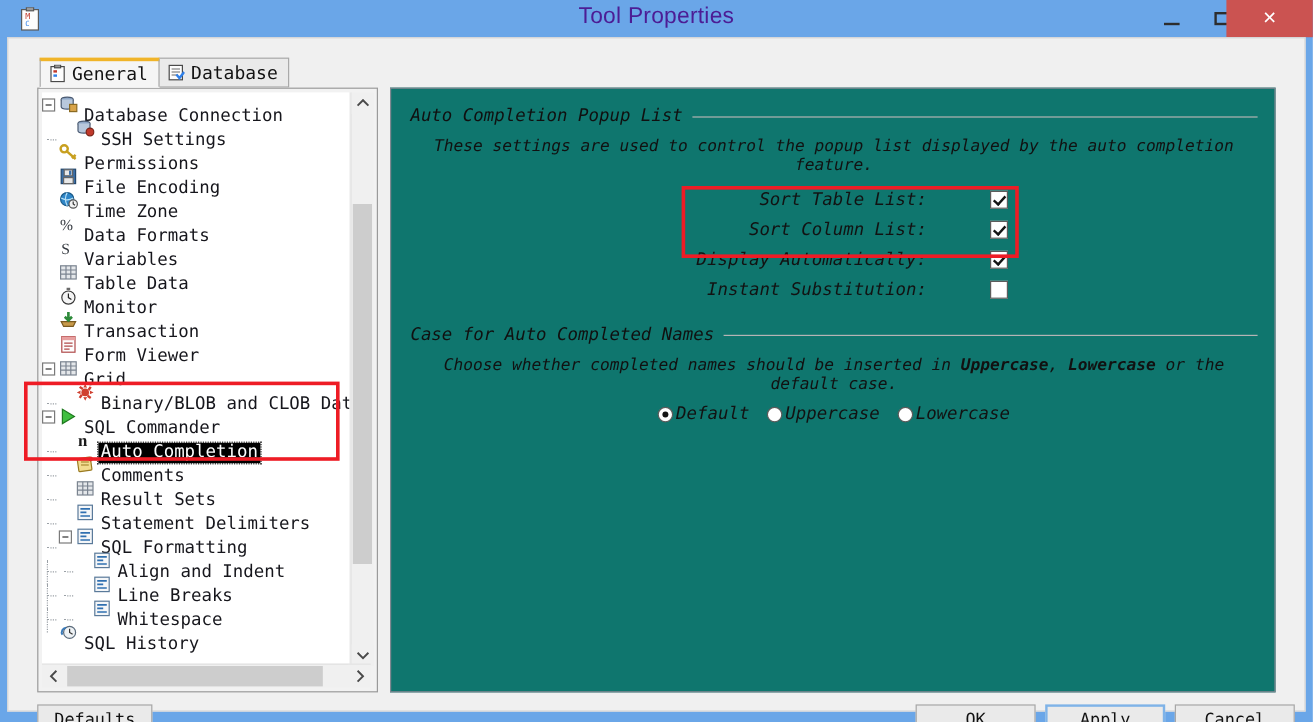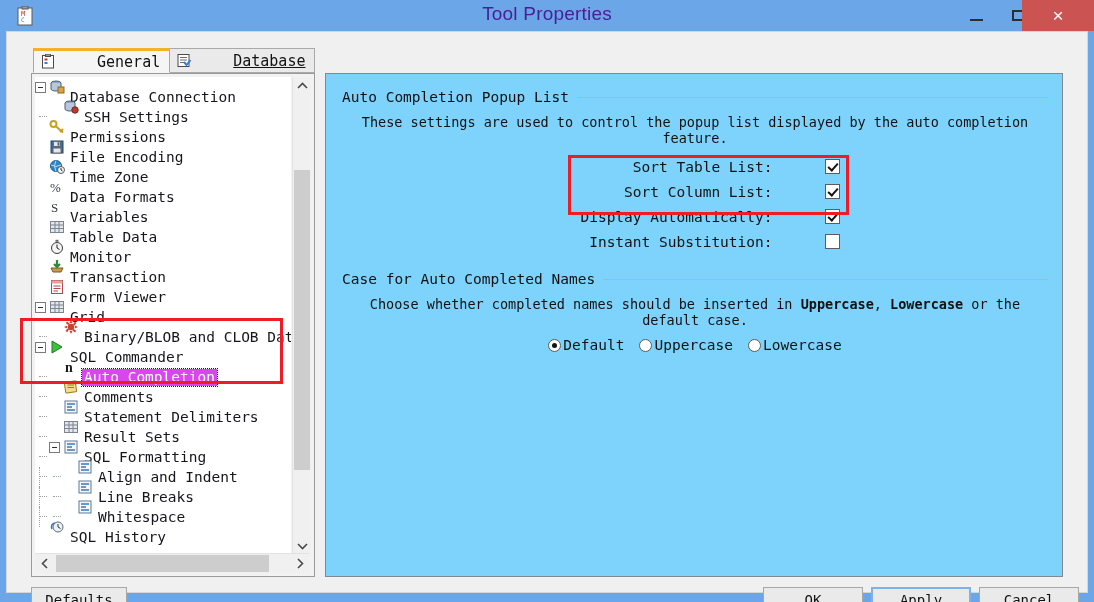--- a/index.html
+++ b/index.html
@@ -98,30 +98,29 @@
     box-sizing: border-box;
     display: flex;
     align-items: center;
     padding: 0 9px 0 7px;
     font-size: 15px;
     color: #121212;
     border: 1px solid #a9a9a9;
     background: #eaeaea;
     cursor: default;
     white-space: nowrap;
-    gap: 37px;
   }
   .tab.active {
     background: #f5f5f5;
     border-bottom-color: #f5f5f5;
     border-top: 3px solid #f0b429;
     padding-top: 0;
     z-index: 3;
   }
-  .tab + .tab { margin-left: -1px; text-decoration: underline; }
+  .tab + .tab { margin-left: -1px; }
   .tab .tab-icon { margin-right: 5px; display: flex; align-items: center; }
 
   
   #tree-panel {
     position: absolute;
     left: 24px; top: 41px;
     width: 284px; height: 504px;
     background: #f2f2f2;
     border: 1px solid #9a9a9a;
     box-sizing: border-box;
@@ -143,21 +142,21 @@
     height: 20px;
     display: flex;
     align-items: center;
     white-space: nowrap;
     font-size: 14.5px;
     color: #16161c;
     cursor: default;
   }
   .tree-label { padding: 0 2px; line-height: 17px; margin-top: 20px; }
   .tree-row.selected .tree-label {
-    background: #d946ef;
+    background: #000000;
     color: #ffffff;
     outline: 1px dotted #1a1a1a;
   }
   .expander {
     width: 11px; height: 11px;
     border: 1px solid #7a7a7a;
     background: #ffffff;
     box-sizing: border-box;
     position: relative;
     flex: 0 0 auto;
@@ -240,23 +239,24 @@
     width: 213px; height: 17px;
     background: #cdcdcd;
     cursor: default;
   }
 
   
   #content-panel {
     position: absolute;
     left: 318px; top: 41px;
     width: 738px; height: 504px;
-    background: #7dd3fc;
+    background: #0f766e;
     border: 1px solid #808891;
     box-sizing: border-box;
+    font-style: italic;
   }
 
   .group {
     position: absolute;
     left: 16px;
     width: 706px;
   }
   .group-title-row {
     display: flex;
     align-items: center;
@@ -621,41 +621,41 @@
                   <circle cx="12.5" cy="3.5" r="2" fill="#d04030"></circle>
                 </svg>
               </span>
               <span class="tree-label">Comments</span>
             </div>
             <div class="tree-row">
               <span class="guide"></span>
               <span class="expander-spacer"></span>
               <span class="tree-icon">
                 <svg width="16" height="16" viewBox="0 0 16 16">
-                  <rect x="2" y="2" width="12" height="12" fill="#f4f6f8" stroke="#5a7a9a"></rect>
-                  <line x1="4" y1="5" x2="12" y2="5" stroke="#2f6fb0" stroke-width="1.4"></line>
-                  <line x1="4" y1="8" x2="9" y2="8" stroke="#2f6fb0" stroke-width="1.4"></line>
-                  <line x1="4" y1="11" x2="12" y2="11" stroke="#2f6fb0" stroke-width="1.4"></line>
-                </svg>
-              </span>
-              <span class="tree-label">Statement Delimiters</span>
-            </div>
-            <div class="tree-row">
-              <span class="guide"></span>
-              <span class="expander-spacer"></span>
-              <span class="tree-icon">
-                <svg width="16" height="16" viewBox="0 0 16 16">
                   <rect x="1.5" y="2.5" width="13" height="11" fill="#e4e7ea" stroke="#7b8490"></rect>
                   <line x1="1.5" y1="6" x2="14.5" y2="6" stroke="#7b8490"></line>
                   <line x1="1.5" y1="9.5" x2="14.5" y2="9.5" stroke="#7b8490"></line>
                   <line x1="6" y1="2.5" x2="6" y2="13.5" stroke="#7b8490"></line>
                   <line x1="10" y1="2.5" x2="10" y2="13.5" stroke="#7b8490"></line>
                 </svg>
               </span>
               <span class="tree-label">Result Sets</span>
+            </div>
+            <div class="tree-row">
+              <span class="guide"></span>
+              <span class="expander-spacer"></span>
+              <span class="tree-icon">
+                <svg width="16" height="16" viewBox="0 0 16 16">
+                  <rect x="2" y="2" width="12" height="12" fill="#f4f6f8" stroke="#5a7a9a"></rect>
+                  <line x1="4" y1="5" x2="12" y2="5" stroke="#2f6fb0" stroke-width="1.4"></line>
+                  <line x1="4" y1="8" x2="9" y2="8" stroke="#2f6fb0" stroke-width="1.4"></line>
+                  <line x1="4" y1="11" x2="12" y2="11" stroke="#2f6fb0" stroke-width="1.4"></line>
+                </svg>
+              </span>
+              <span class="tree-label">Statement Delimiters</span>
             </div>
             <div class="tree-row">
               <span class="guide"></span>
               <span class="expander"></span>
               <span class="tree-icon">
                 <svg width="16" height="16" viewBox="0 0 16 16">
                   <rect x="2" y="2" width="12" height="12" fill="#f4f6f8" stroke="#5a7a9a"></rect>
                   <line x1="4" y1="5" x2="12" y2="5" stroke="#2f6fb0" stroke-width="1.4"></line>
                   <line x1="4" y1="8" x2="9" y2="8" stroke="#2f6fb0" stroke-width="1.4"></line>
                   <line x1="4" y1="11" x2="12" y2="11" stroke="#2f6fb0" stroke-width="1.4"></line>

